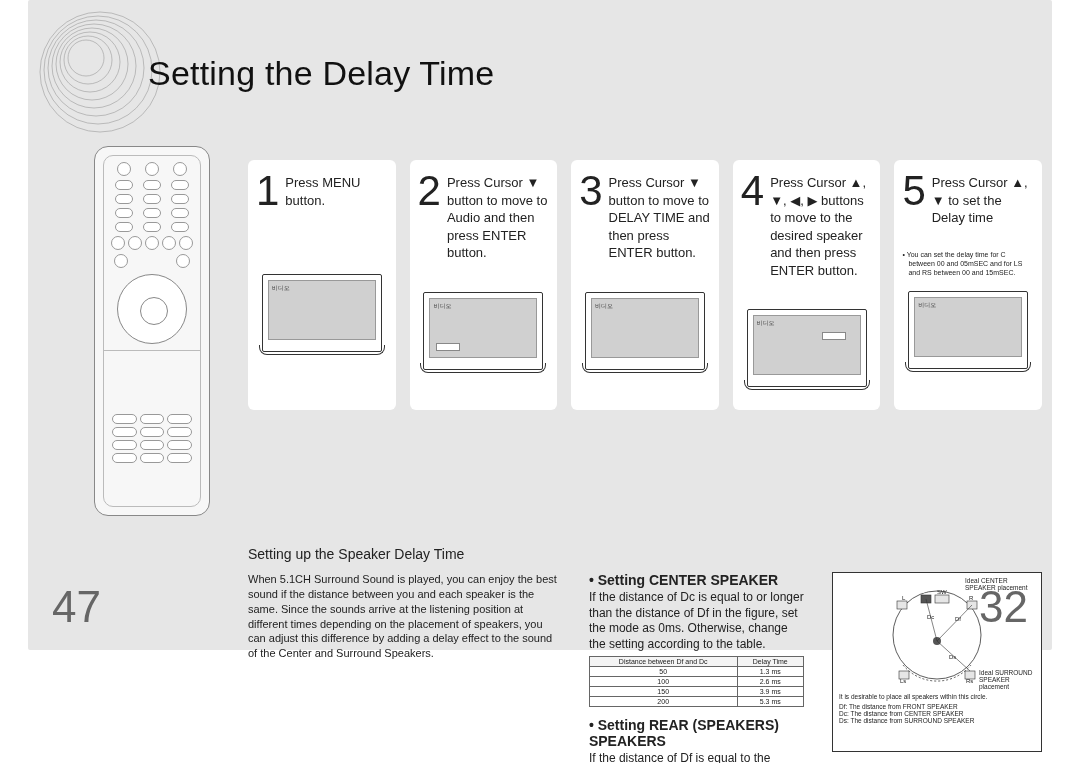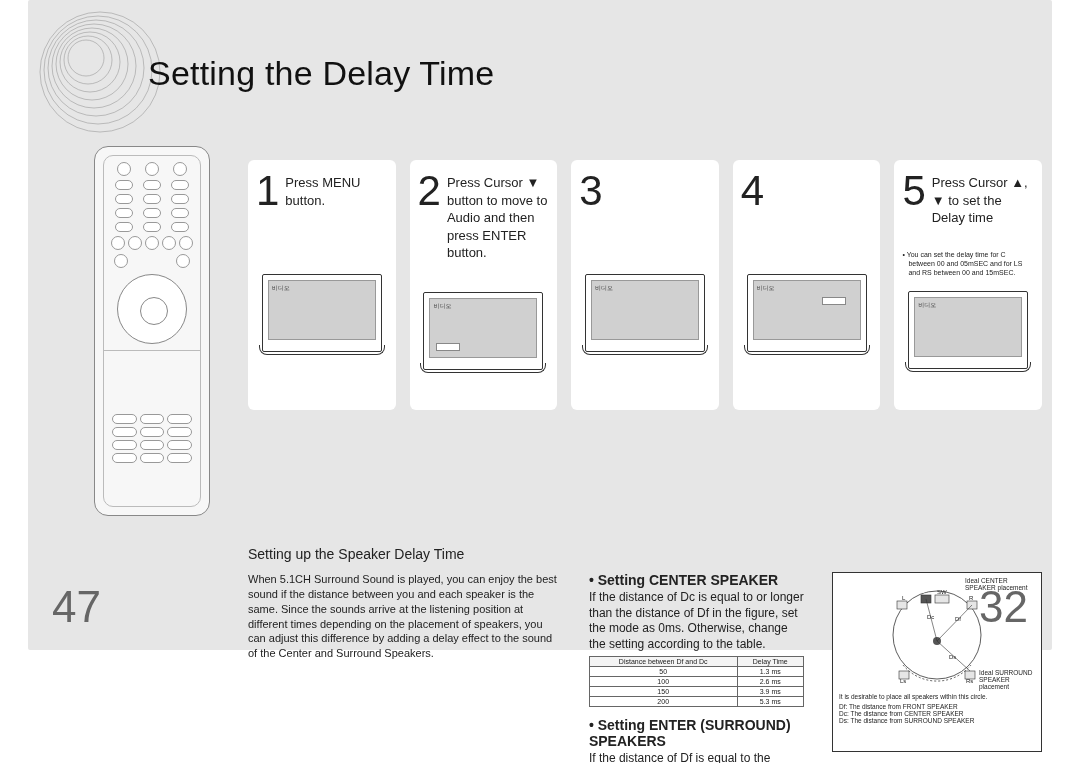--- a/index.html
+++ b/index.html
@@ -278,33 +278,35 @@
             <div class="ktxt">비디오</div>
             <div class="hl" style="left:6px;bottom:6px;"></div>
           </div>
           <div class="curve"></div>
       </div>
     </div>
 
     <div class="step-card">
       <div class="step-head">
         <div class="step-num">3</div>
+        <div class="step-text">Press Cursor ▼ button to move to  DELAY TIME  and then press ENTER button.</div>
       </div>
       <div class="tv">
         <div class="bezel"></div>
           <div class="screen">
             <div class="ktxt">비디오</div>
           </div>
           <div class="curve"></div>
       </div>
     </div>
 
     <div class="step-card">
       <div class="step-head">
         <div class="step-num">4</div>
+        <div class="step-text">Press Cursor ▲, ▼, ◀, ▶ buttons to move to the desired speaker and then press ENTER button.</div>
       </div>
       <div class="tv">
         <div class="bezel"></div>
           <div class="screen">
             <div class="ktxt">비디오</div>
             <div class="hl" style="right:14px;top:16px;"></div>
           </div>
           <div class="curve"></div>
       </div>
     </div>
@@ -351,21 +353,21 @@
                 <td>150</td>
                 <td>3.9 ms</td>
               </tr>
           <tr>
                 <td>200</td>
                 <td>5.3 ms</td>
               </tr>
         </tbody>
           </table>
 
-        <div class="sub-h">• Setting ENTER (SURROUND) SPEAKERS</div>
+        <div class="sub-h">• Setting REAR (SPEAKERS) SPEAKERS</div>
         <div class="sub-p">If the distance of Df is equal to the distance of Ds in the figure, set the mode as 0ms. Otherwise, change the adjust according to the table.</div>
         <table class="dt">
           <tbody>
               <tr>
                 <th>Distance between Ds and Dc</th>
                 <th>Delay Time</th>
               </tr>
           <tr>
                 <td>200</td>
                 <td>5.3 ms</td>

